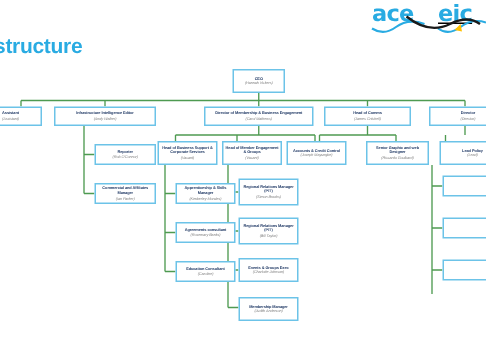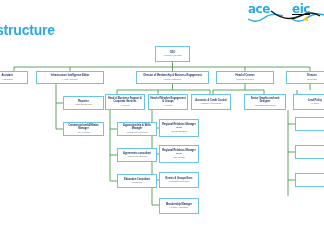--- a/index.html
+++ b/index.html
@@ -15,21 +15,21 @@
   
   .title{
     position:absolute;left:-4px;top:22px;
     font-size:14px;font-weight:bold;color:#29ABE2;
     letter-spacing:-0.2px;white-space:nowrap;
   }
   .logos{position:absolute;right:0;top:2px;width:80px;height:26px;}
   .logo-ace{position:absolute;left:4px;top:2px;}
   .logo-eic{position:absolute;left:48px;top:2px;text-decoration:underline;}
   .logotext{
-    font-size:12px;font-weight:bold;color:#29ABE2;
+    font-size:15px;font-weight:bold;color:#29ABE2;
     font-family:"DejaVu Sans", sans-serif;letter-spacing:-0.5px;line-height:11px;
   }
 
   
   svg.wires{position:absolute;left:0;top:0;width:324px;height:235px;}
 
   
   .nbox{
     position:absolute;
     background:#ffffff;

